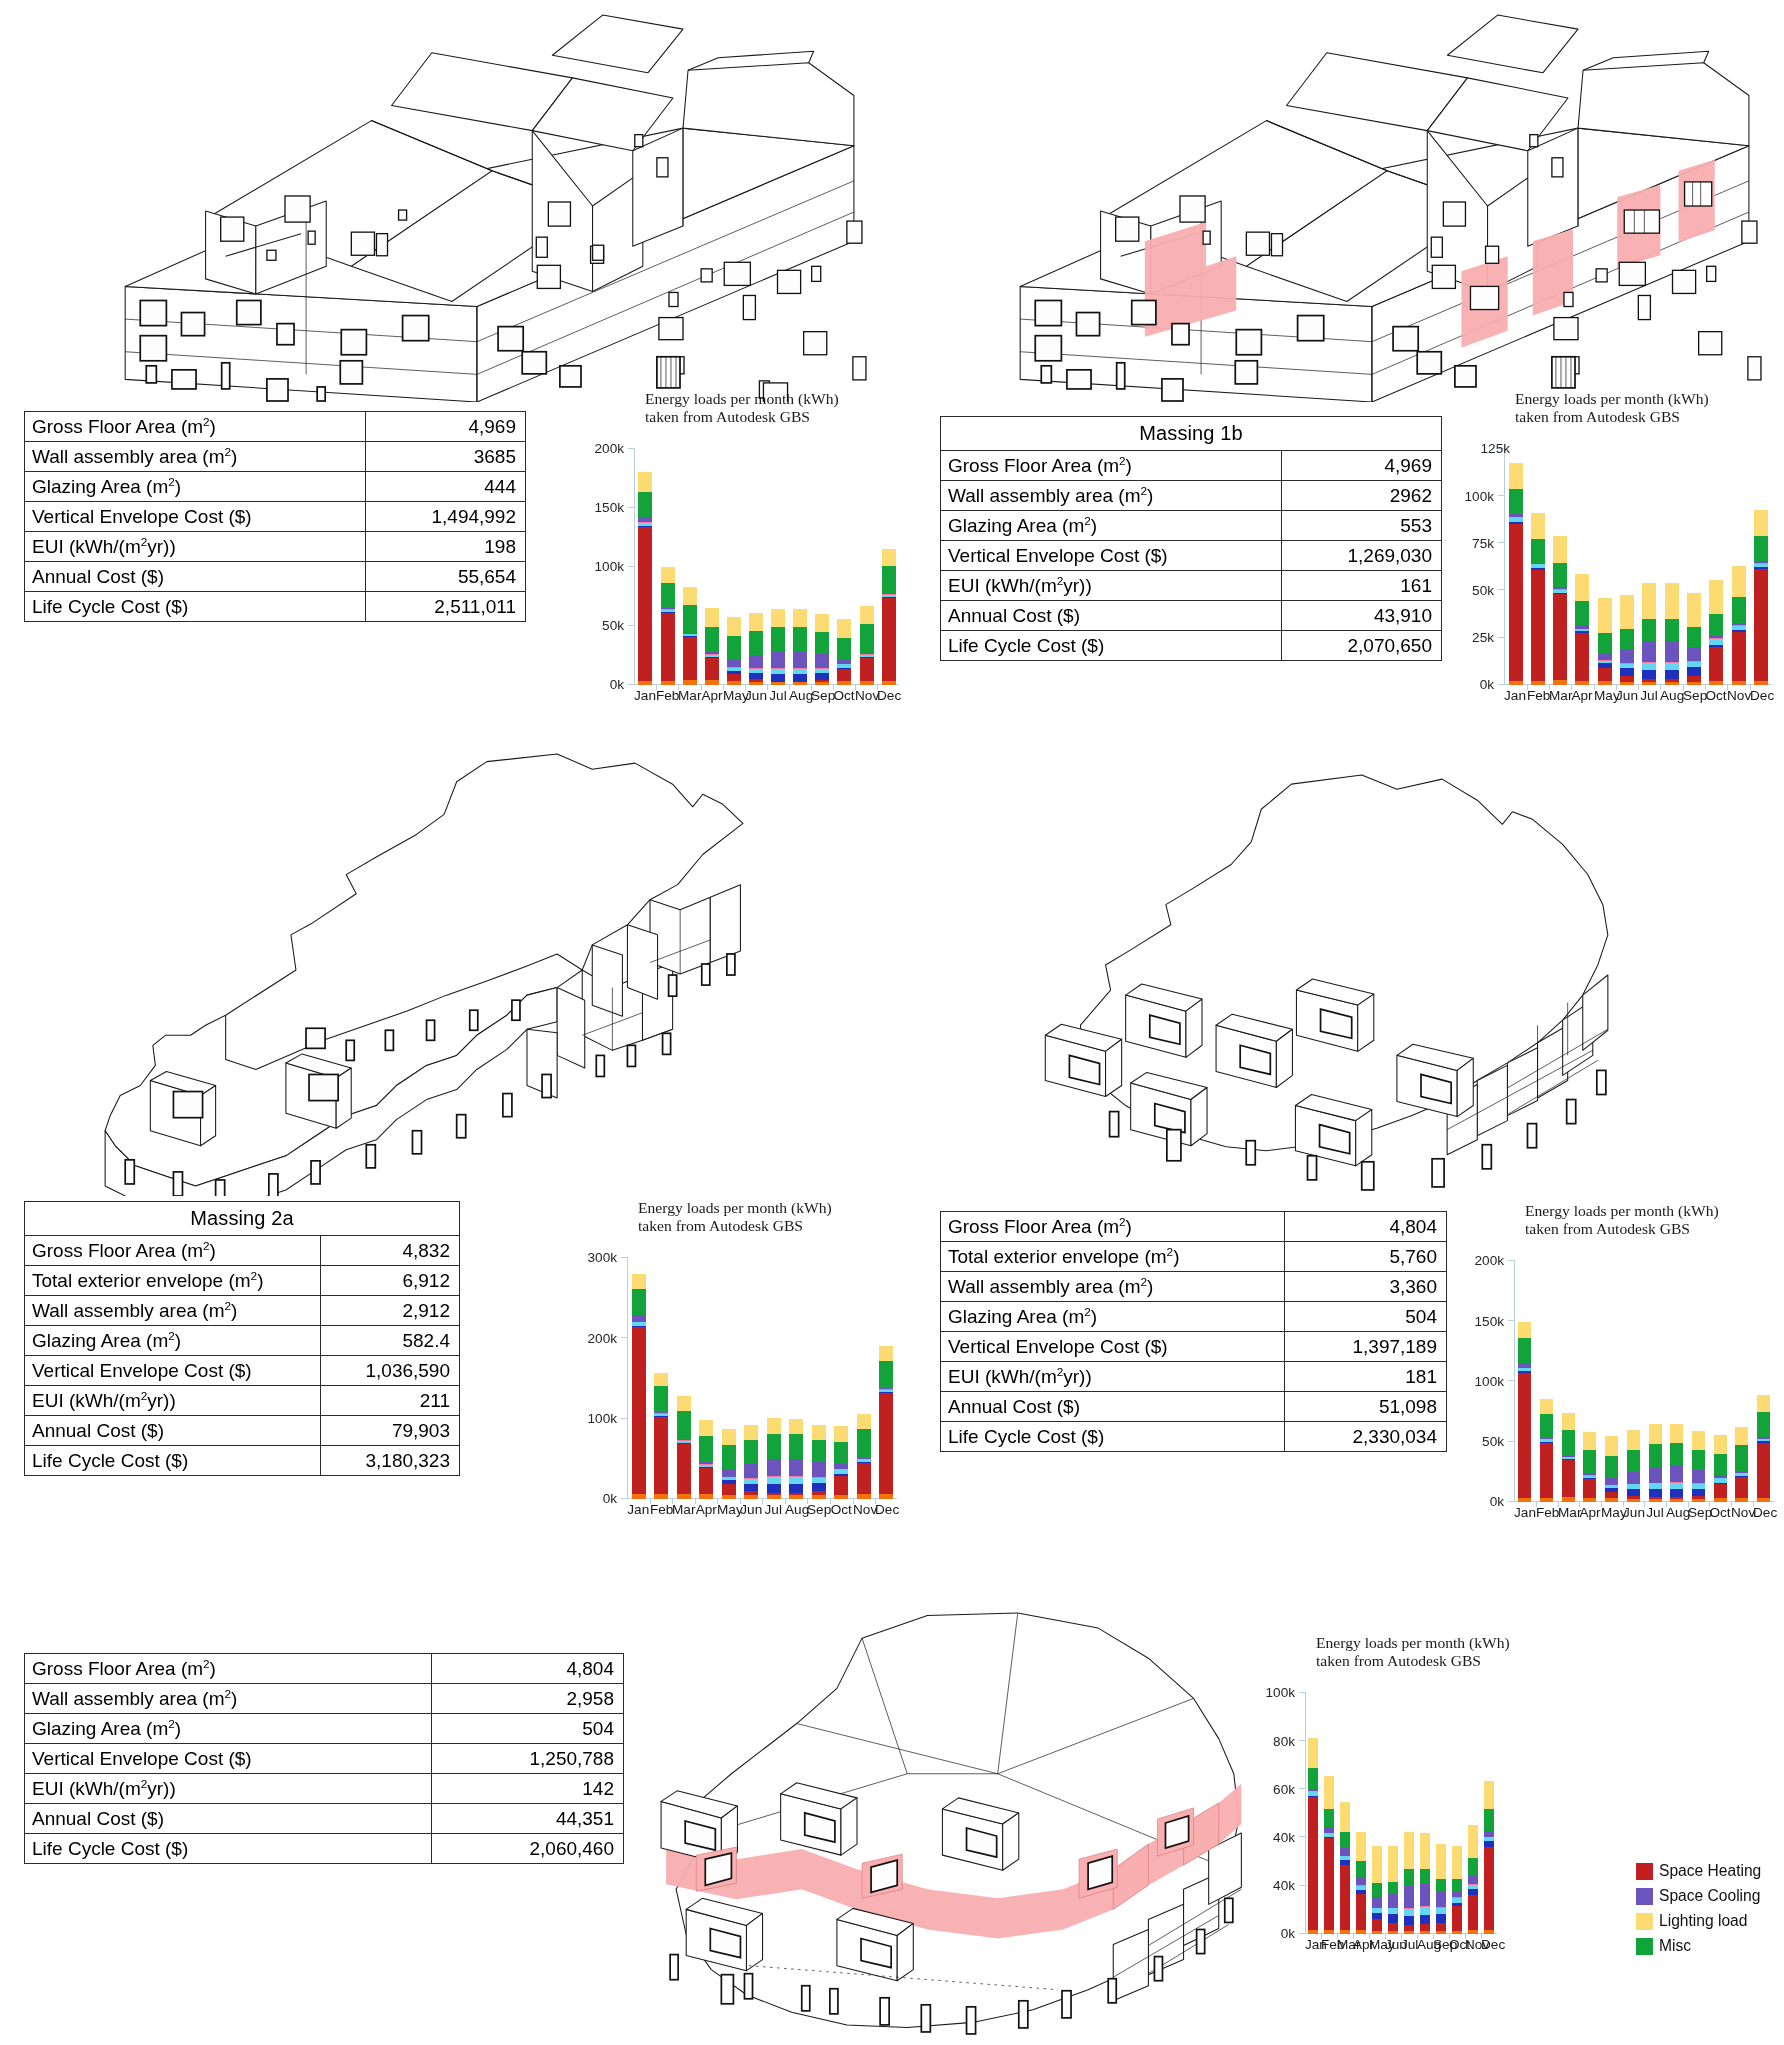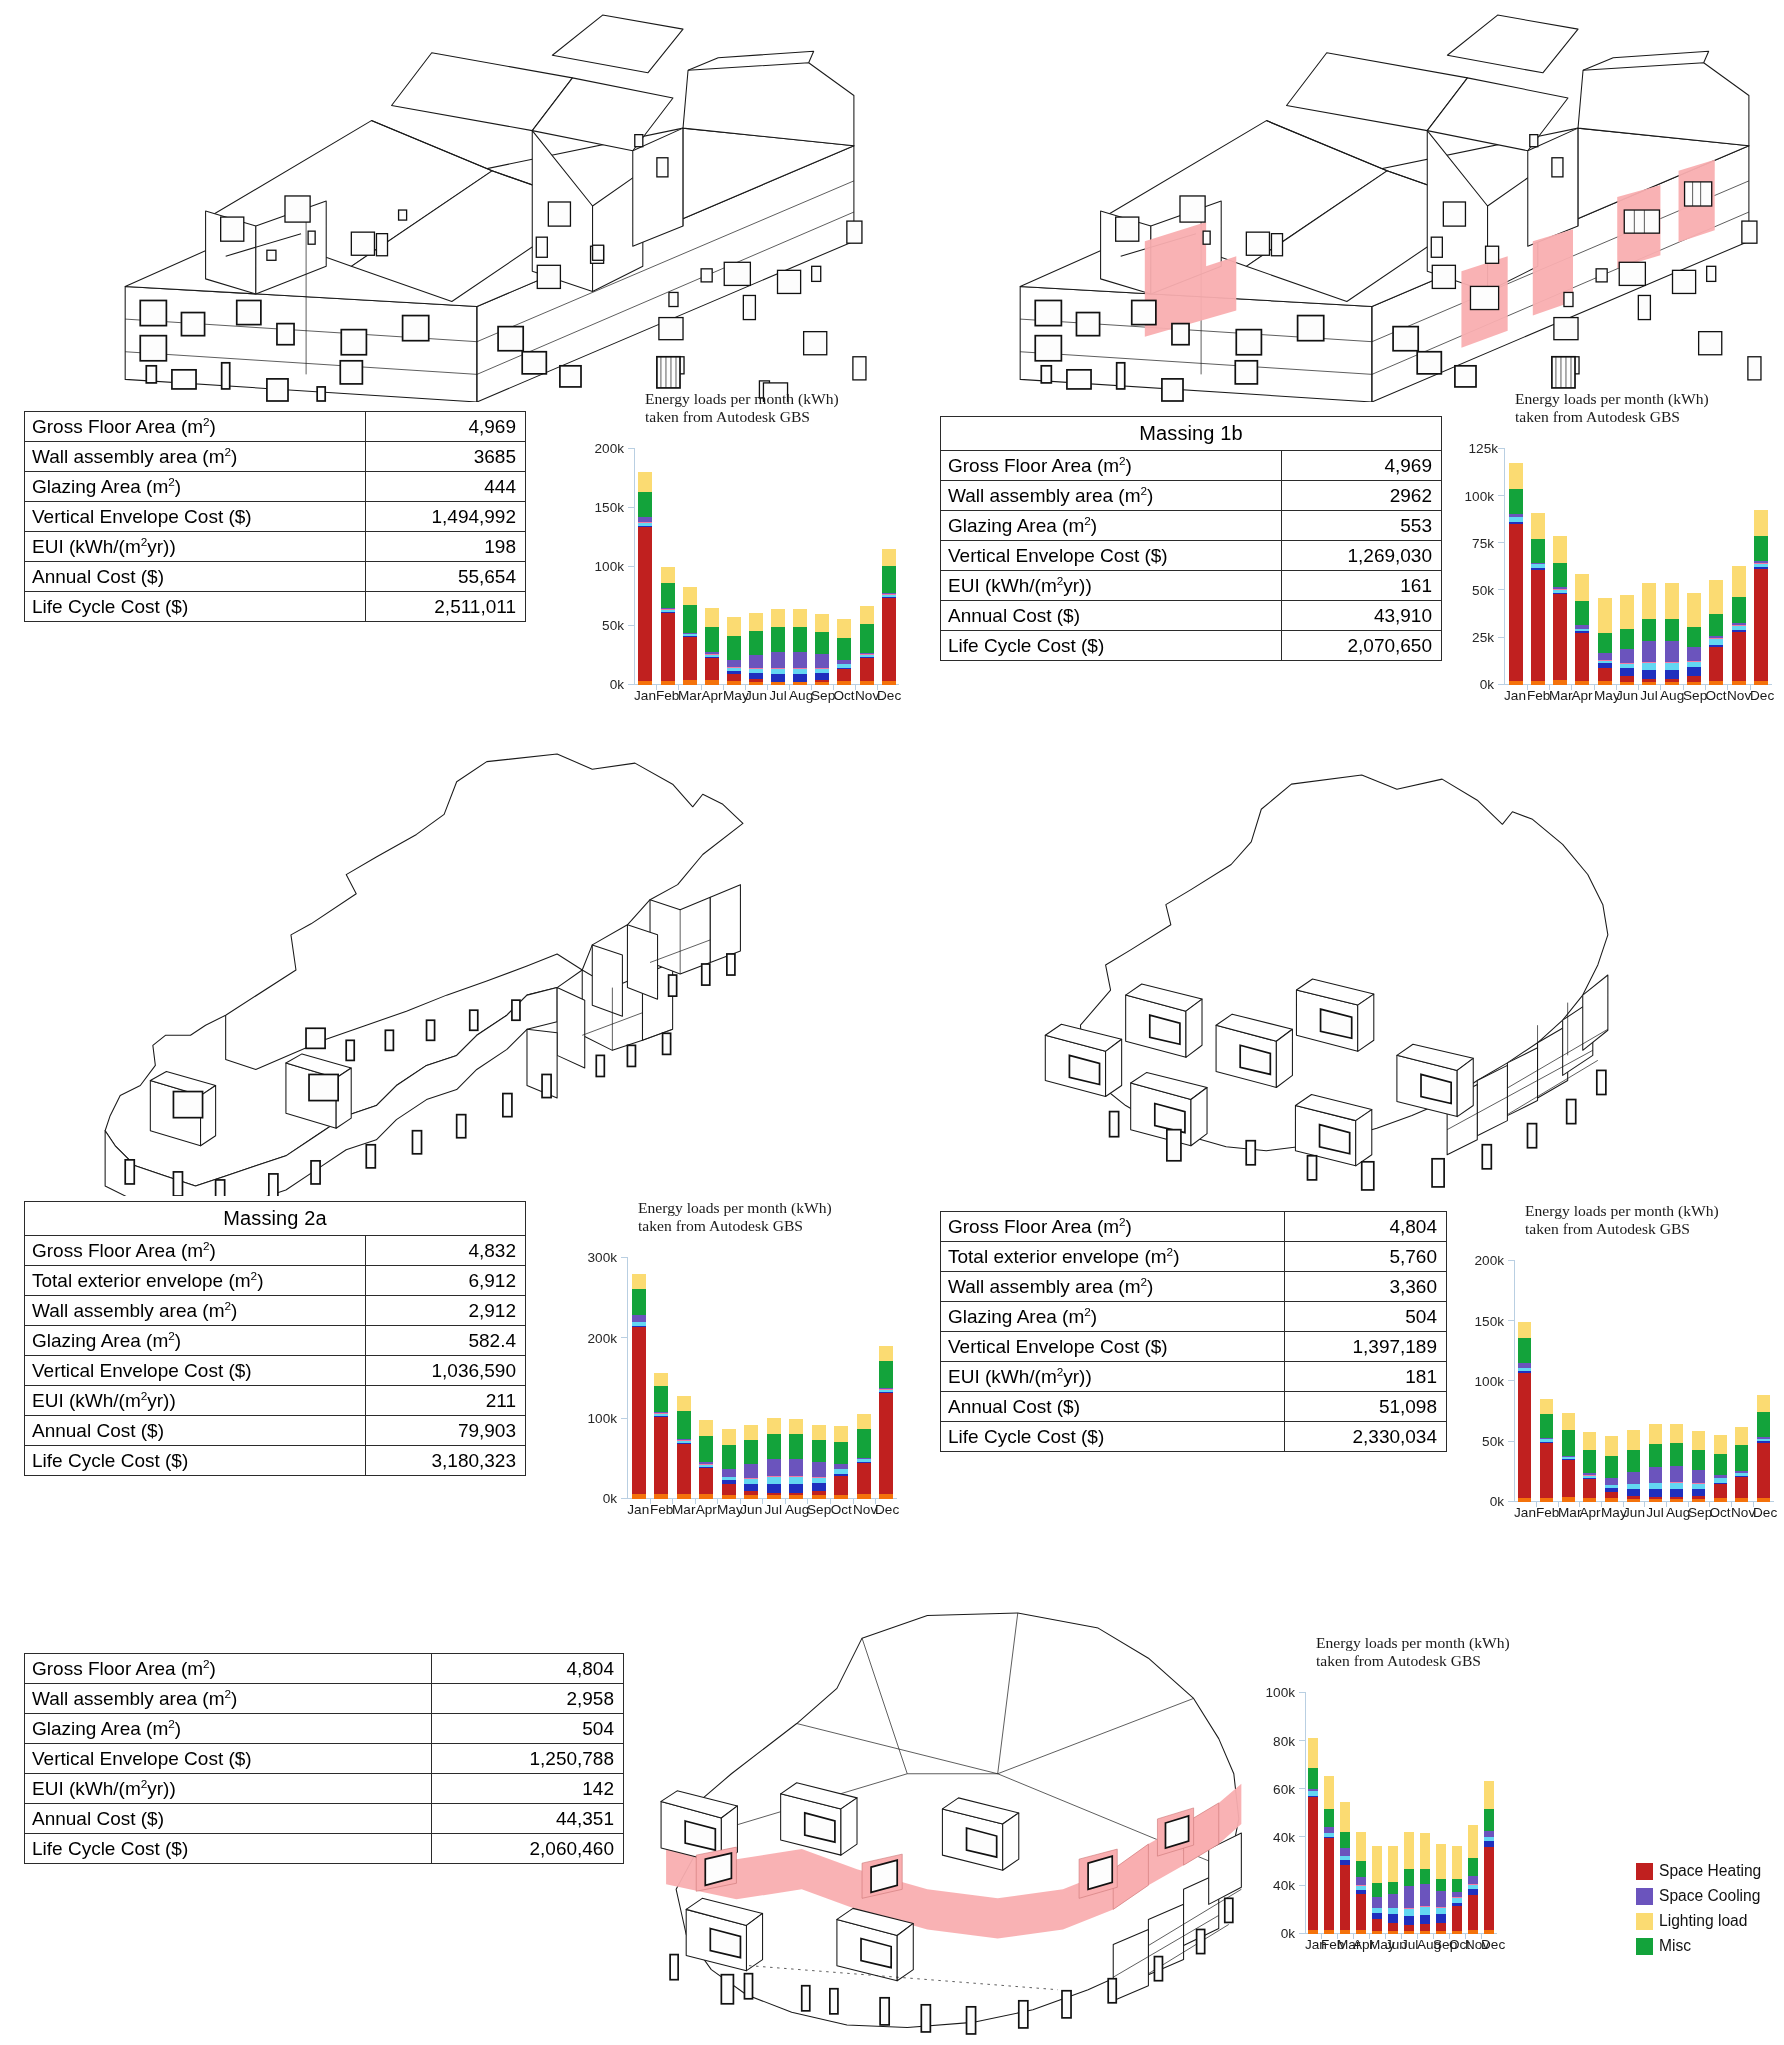--- a/index.html
+++ b/index.html
@@ -538,21 +538,21 @@
       <div class="ytick-lbl" style="left: 0px; top: 295px; width: 44px;">0k</div>
       <div class="ytick-mark" style="left: 48px; top: 248px;"></div>
       <div class="ytick-lbl" style="left: 0px; top: 248px; width: 44px;">25k</div>
       <div class="ytick-mark" style="left: 48px; top: 200px;"></div>
       <div class="ytick-lbl" style="left: 0px; top: 201px; width: 44px;">50k</div>
       <div class="ytick-mark" style="left: 48px; top: 153px;"></div>
       <div class="ytick-lbl" style="left: 0px; top: 154px; width: 44px;">75k</div>
       <div class="ytick-mark" style="left: 48px; top: 106px;"></div>
       <div class="ytick-lbl" style="left: 0px; top: 107px; width: 44px;">100k</div>
       <div class="ytick-mark" style="left: 48px; top: 59px;"></div>
-      <div class="ytick-lbl" style="left: 4px; top: 59px; width: 44px;">125k</div>
+      <div class="ytick-lbl" style="left: 16px; top: 59px; width: 44px;">125k</div>
       <div style="position: absolute; left: 59px; width: 14px; bottom: 26px; display: flex; flex-direction: column-reverse;">
         <div class="seg" style="background: rgb(244, 114, 11); height: 4.2px;"></div>
         <div class="seg" style="background: rgb(192, 32, 31); height: 157px;"></div>
         <div class="seg" style="background: rgb(31, 47, 190); height: 1.7px;"></div>
         <div class="seg" style="background: rgb(99, 215, 242); height: 4.7px;"></div>
         <div class="seg" style="background: rgb(243, 123, 164); height: 0.5px;"></div>
         <div class="seg" style="background: rgb(107, 84, 189); height: 2.8px;"></div>
         <div class="seg" style="background: rgb(19, 163, 59); height: 25.5px;"></div>
         <div class="seg" style="background: rgb(251, 219, 114); height: 25.5px;"></div>
       </div>
@@ -760,21 +760,21 @@
         <rect x="1038" y="640" width="16" height="42"></rect>
         <rect x="1100" y="620" width="16" height="42"></rect>
         <rect x="1170" y="596" width="16" height="42"></rect>
         <rect x="1182" y="480" width="16" height="42"></rect>
         <rect x="1248" y="458" width="16" height="42"></rect>
         <rect x="1298" y="438" width="16" height="42"></rect>
       </g>
     </svg>
   </div>
 
-  <div class="blk" style="left:24px; top:1201px; width:502px;">
+  <div class="blk" style="left:24px; top:1201px; width:436px;">
     <table class="spec">
       <colgroup>
           <col style="width: 68%;">
           <col style="width: 32%;">
         </colgroup>
         <tbody>
           <tr>
             <td class="ttl" colspan="2">Massing 2a</td>
           </tr>
           <tr>

